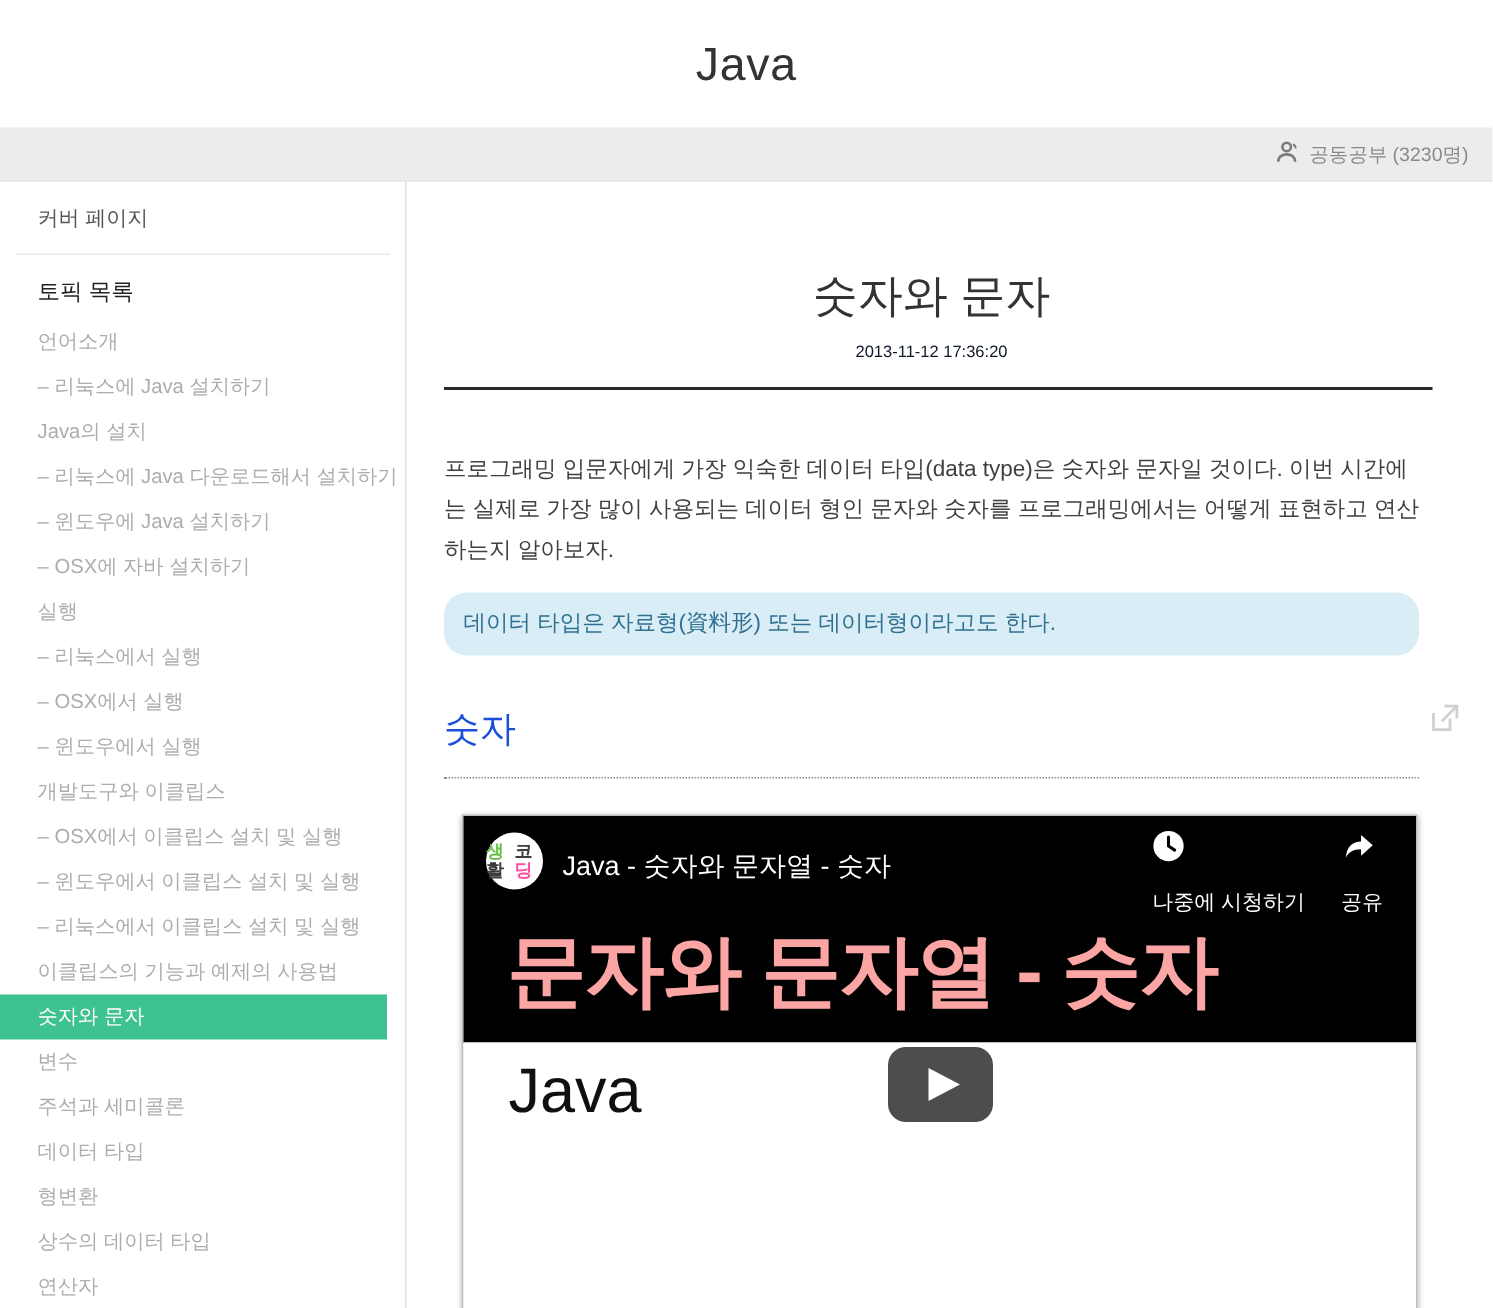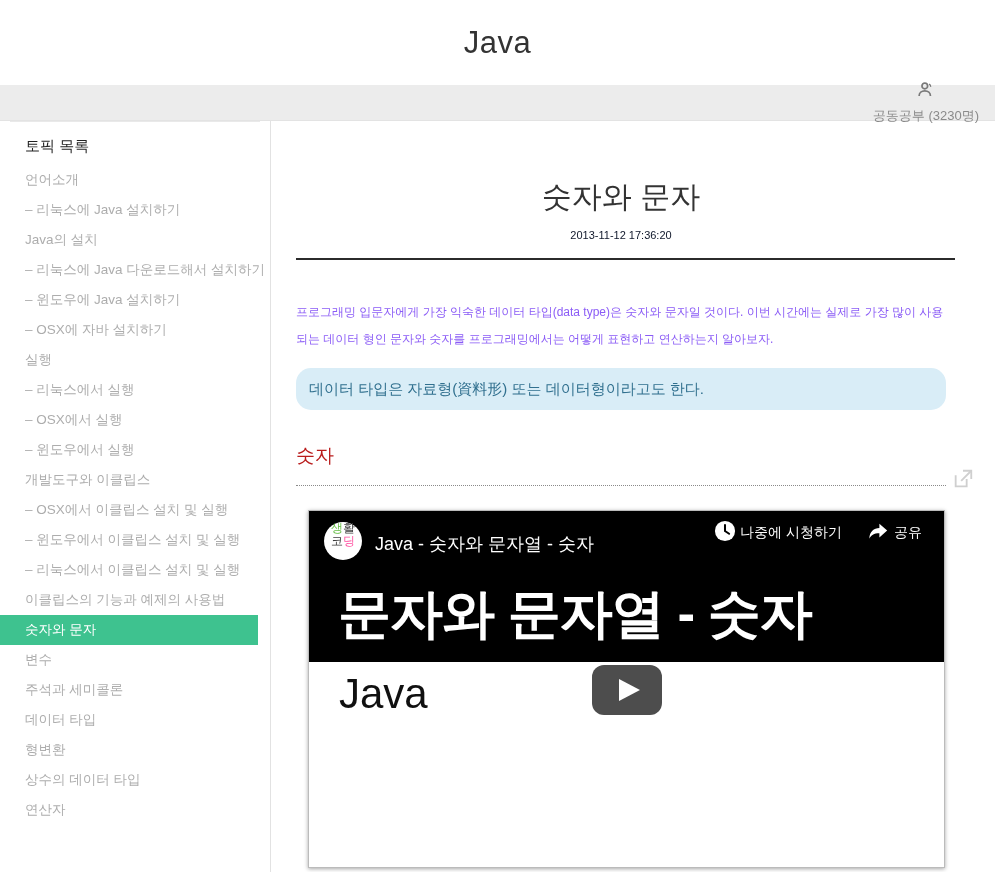--- a/index.html
+++ b/index.html
@@ -5,57 +5,57 @@
   * { margin:0; padding:0; box-sizing:border-box; }
   html,body { width:995px; height:872px; overflow:hidden; background:#fff;
     font-family:"Liberation Sans","DejaVu Sans",sans-serif; }
 
   
   .site-header { height:85px; display:flex; align-items:center; justify-content:center; }
   .site-title { font-size:31px; color:#333; font-weight:400; letter-spacing:0.5px; }
 
   .topbar { height:36px; background:#ececec; border-bottom:1px solid #e3e3e3;
     display:flex; align-items:center; justify-content:flex-end; padding-right:16px; }
-  .study-link { display:flex; align-items:center; gap:6px; color:#8a8a8a; font-size:13px; cursor:pointer;flex-direction:column; }
+  .study-link { display:flex; align-items:center; gap:6px; color:#8a8a8a; font-size:13px; cursor:pointer; }
 
   
   .layout { display:flex; height:751px; }
 
   .sidebar { width:271px; border-right:1px solid #e2e2e2; flex:none; }
   .cover-item { padding:16px 25px 14px; font-size:14px; color:#555; cursor:pointer; }
   .side-divider { border-top:1px solid #e9e9e9; margin:0 10px; }
   .topics-heading { padding:15px 25px 9px; font-size:15px; font-weight:normal; color:#222; }
   .side-item { padding:7px 25px; font-size:13.5px; color:#adadad; line-height:16px; cursor:pointer;
     white-space:nowrap; overflow:hidden; }
   .side-item.active { background:#3ec28f; color:#fff; width:258px; }
 
   
   .main { flex:1; padding:0 0 0 25px; position:relative; }
   .article-title { margin-top:56px; text-align:center; width:650px; font-size:30px; color:#333; font-weight:400; }
   .article-date { margin-top:11px; text-align:center; width:650px; font-size:11px; color:#0f172a; }
   .title-rule { width:659px; border-bottom:2px solid #2b2b2b; margin-top:17px; }
-  .intro { margin-top:39px; width:650px; font-size:12px; color:#8b5cf6; line-height:27px; }
+  .intro { margin-top:39px; width:650px; font-size:15px; color:#404040; line-height:27px; }
   .note { margin-top:15px; width:650px; background:#d9edf7; color:#31708f; font-size:15px;
     padding:10px 13px; line-height:22px;border-radius:15px; }
-  .section-heading { margin-top:33px; width:650px; font-size:19px; color:#b91c1c; font-weight:400;
+  .section-heading { margin-top:33px; width:650px; font-size:24px; color:#1d4ed8; font-weight:400;
     padding-bottom:16px; border-bottom:1px dotted #8a8a8a; }
 
   
   .video { margin:24px 0 0 12px; width:637px; height:358px; background:#fff;
     box-shadow:0 1px 4px rgba(0,0,0,.35); border:1px solid #bbb; position:relative; }
   .video-top { height:151px; background:#000; position:relative; }
   .avatar { position:absolute; left:15px; top:11px; width:38px; height:38px; border-radius:50%;
-    background:#fff; display:flex; flex-direction:column; align-items:center; justify-content:flex-start;
-    line-height:13px; font-size:12px; font-weight:normal; cursor:pointer; }
+    background:#fff; display:flex; flex-direction:row; align-items:center; justify-content:center;
+    line-height:13px; font-size:12px; font-weight:bold; cursor:pointer; }
   .avatar .c1 { color:#6abf4b; } .avatar .c2 { color:#3c3c3c; }
   .avatar .c3 { color:#3c3c3c; } .avatar .c4 { color:#ff4fa0; }
   .video-title { position:absolute; left:66px; top:21px; color:#fff; font-size:18px; cursor:pointer; }
   .video-controls { position:absolute; right:22px; top:9px; display:flex; gap:24px; }
-  .vc { display:flex; align-items:center; gap:4px; color:#fff; font-size:14px; cursor:pointer; }
-  .thumb-title { position:absolute; left:29px; top:68px; color:#ffffff; font-size:53px; font-weight:bold;
+  .vc { display:flex; flex-direction:column; gap:15px; color:#fff; font-size:14px; cursor:pointer; }
+  .thumb-title { position:absolute; left:29px; top:68px; color:#fca5a5; font-size:53px; font-weight:bold;
     letter-spacing:-1px; white-space:nowrap; }
   .video-bottom { height:205px; background:#fff; position:relative; }
   .thumb-sub { position:absolute; left:30px; top:8px; font-size:42px; color:#101010; }
   .play-btn { position:absolute; left:50%; transform:translateX(-50%); top:3px; cursor:pointer; }
 
   .ext-icon { position:absolute; left:952px; top:468px; cursor:pointer; }
 </style>
 </head>
 <body>
 
@@ -72,20 +72,21 @@
         <path d="M17 4.5c1.6.6 2.5 2 2.3 3.8" stroke-width="1.8"></path>
       </svg>
     </span>
     <span>공동공부 (3230명)</span>
   </div>
 </div>
 
 <div class="layout">
 
   <div class="sidebar">
+    <div class="cover-item">커버 페이지</div>
     <div class="side-divider"></div>
     <div class="topics-heading">토픽 목록</div>
     <div class="side-item">언어소개</div>
     <div class="side-item">– 리눅스에 Java 설치하기</div>
     <div class="side-item">Java의 설치</div>
     <div class="side-item">– 리눅스에 Java 다운로드해서 설치하기</div>
     <div class="side-item">– 윈도우에 Java 설치하기</div>
     <div class="side-item">– OSX에 자바 설치하기</div>
     <div class="side-item">실행</div>
     <div class="side-item">– 리눅스에서 실행</div>

